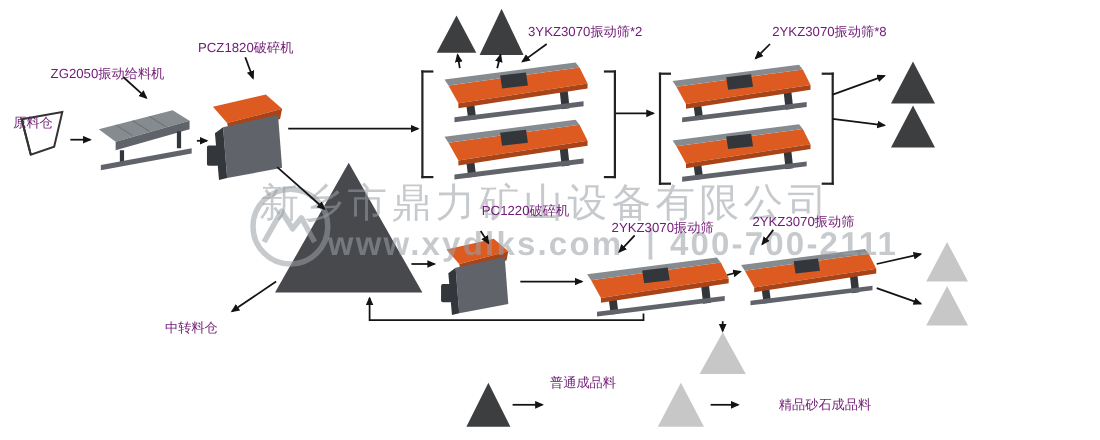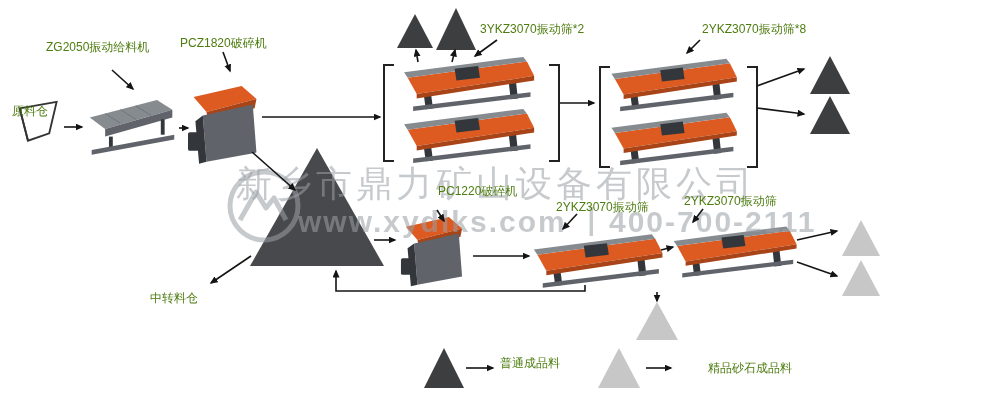--- a/index.html
+++ b/index.html
@@ -1,20 +1,20 @@
 <!DOCTYPE html>
 <html style="--screen-orange: #dd5a21; --screen-shadow: #a84417; --machine-gray: #60646a; --frame-gray: #868b90; --dark-metal: #33373b; --dark-fill: #3d3e40; --big-fill: #48494c; --light-fill: #c7c7c7; --line: #141414; --watermark: #9aa0a6;"><head>
 <meta charset="utf-8">
 <style>
   html,body{margin:0;padding:0;background:#fff;}
   #canvas{
     position:relative;width:1000px;height:400px;background:#ffffff;overflow:hidden;
     font-family:"Liberation Sans","DejaVu Sans",sans-serif;color:#111;
   }
-  .label{position:absolute;font-size:12px;line-height:1.2;white-space:nowrap;z-index:6;color:#4d7c0f;}
+  .label{position:absolute;font-size:12px;line-height:1.2;white-space:nowrap;z-index:6;color:#701a75;}
   .machine{position:absolute;z-index:2;}
   .tri{position:absolute;width:0;height:0;border-style:solid;border-color:transparent;z-index:2;}
   .bracket{position:absolute;width:9px;border:2px solid #222;z-index:3;}
   .bracket-l{border-right:none;}
   .bracket-r{border-left:none;}
   .arrows{position:absolute;left:0;top:0;z-index:5;pointer-events:none;}
   .wm{position:absolute;z-index:4;color:var(--watermark,#9aa0a6);opacity:.55;pointer-events:none;white-space:nowrap;}
   .wm-company{left:236px;top:160px;font-size:36px;font-weight:normal;letter-spacing:4px;}
   .wm-contact{left:298px;top:202px;font-size:30px;font-weight:bold;letter-spacing:2px;}
   .wm-logo{left:224px;top:166px;width:80px;height:80px;}
@@ -143,27 +143,27 @@
       <line x1="797" y1="240" x2="837" y2="231"></line>
       <line x1="797" y1="262" x2="837" y2="276"></line>
       <line x1="657" y1="292" x2="657" y2="301"></line>
       <path d="M585,285 L585,291 L336,291 L336,271"></path>
       <line x1="466" y1="368" x2="493" y2="368"></line>
       <line x1="646" y1="368" x2="671" y2="368"></line>
     </g>
   </svg>
 
   <div class="label" style="left:12px;top:104px">原料仓</div>
-  <div class="label" style="left:46px;top:40px">ZG2050振动给料机</div>
+  <div class="label" style="left:46px;top:60px">ZG2050振动给料机</div>
   <div class="label" style="left:180px;top:36px">PCZ1820破碎机</div>
   <div class="label" style="left:480px;top:22px">3YKZ3070振动筛*2</div>
   <div class="label" style="left:702px;top:22px">2YKZ3070振动筛*8</div>
   <div class="label" style="left:150px;top:291px">中转料仓</div>
   <div class="label" style="left:438px;top:184px">PC1220破碎机</div>
   <div class="label" style="left:556px;top:200px">2YKZ3070振动筛</div>
   <div class="label" style="left:684px;top:194px">2YKZ3070振动筛</div>
 
   <div class="tri" style="left:424px;top:348px;border-width:0 20px 40px 20px;border-bottom-color:var(--dark-fill)"></div>
-  <div class="label" style="left:500px;top:356px">普通成品料</div>
+  <div class="label" style="left:500px;top:341px">普通成品料</div>
   <div class="tri" style="left:598px;top:348px;border-width:0 21px 40px 21px;border-bottom-color:var(--light-fill)"></div>
   <div class="label" style="left:708px;top:361px">精品砂石成品料</div>
 
 </div>
 
 </body></html>

